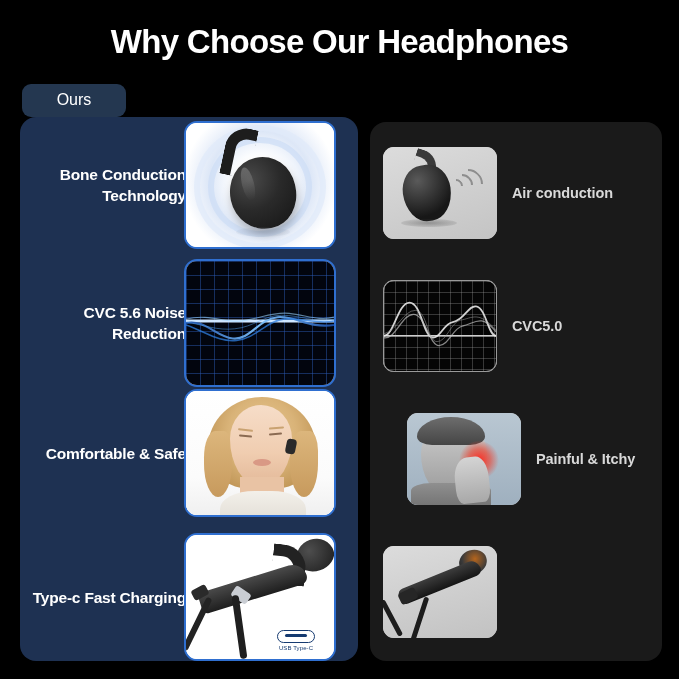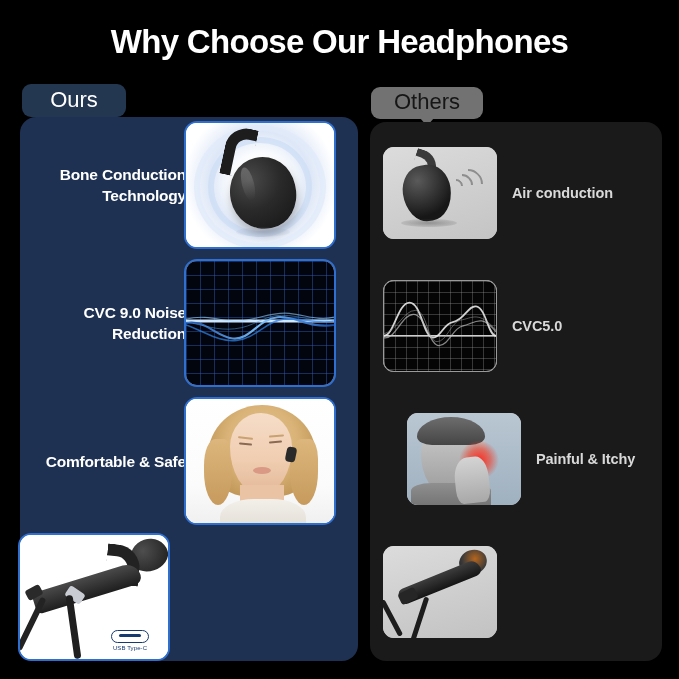--- a/index.html
+++ b/index.html
@@ -23,21 +23,21 @@
     letter-spacing: -0.7px;
     line-height: 40px;
     white-space: nowrap;
   }
 
   
   .badge {
     position: absolute;
     border-radius: 9px;
     display: flex; align-items: center; justify-content: center;
-    font-size: 22px;
+    font-size: 16px;
     line-height: 1;
     padding-bottom: 2px;
   }
   .badge .tail {
     position: absolute;
     bottom: -7px; left: 50%;
     margin-left: -7px;
     width: 0; height: 0;
     border-left: 7px solid transparent;
     border-right: 7px solid transparent;
@@ -386,64 +386,60 @@
 
 <div class="page">
 
   <div class="title">Why Choose Our Headphones</div>
 
   <div class="badge badge-ours">
     <span>Ours</span>
     <span class="tail"></span>
   </div>
 
-  <div class="badge badge-others">
-    <span>Others</span>
-    <span class="tail"></span>
-  </div>
 
   <div class="panel-ours">
 
     <div class="row-ours" style="top:0px;">
       <div class="label">Bone Conduction Technology</div>
       <div class="thumb-ours">
         <div class="art-cup">
           <div class="halo2"></div>
           <div class="halo1"></div>
           <div class="band"></div>
           <div class="cup"></div>
           <div class="shine"></div>
           <div class="refl"></div>
         </div>
       </div>
     </div>
 
     <div class="row-ours" style="top:138px;">
-      <div class="label">CVC 9.0 Noise Reduction</div>
+      <div class="label">CVC 5.6 Noise Reduction</div>
       <div class="thumb-ours">
         <div class="art-wave blue">
           <svg viewBox="0 0 152 128" preserveAspectRatio="none">
             <defs>
               <linearGradient id="bw" x1="0" y1="0" x2="1" y2="0">
                 <stop offset="0%" stop-color="#1b4fa8"></stop>
                 <stop offset="50%" stop-color="#7fc4ff"></stop>
                 <stop offset="100%" stop-color="#1b4fa8"></stop>
               </linearGradient>
             </defs>
             <line x1="0" y1="62" x2="152" y2="62" stroke="#cfe6ff" stroke-width="3"></line>
             <path d="M0,64 C20,60 30,78 48,80 C66,82 74,60 94,58 C112,56 126,70 152,66" fill="none" stroke="url(#bw)" stroke-width="2.2" opacity="0.95"></path>
             <path d="M0,66 C22,74 34,84 52,82 C72,80 82,62 100,60 C120,58 134,66 152,62" fill="none" stroke="#2f7fe0" stroke-width="1.6" opacity="0.75"></path>
             <path d="M0,60 C24,54 40,64 56,62 C76,60 88,52 106,54 C124,56 136,62 152,58" fill="none" stroke="#9ad4ff" stroke-width="1.2" opacity="0.6"></path>
             <path d="M0,63 C18,66 32,72 50,70 C70,68 80,56 98,56 C118,56 132,64 152,60" fill="none" stroke="#5aa8f0" stroke-width="1" opacity="0.5"></path>
           </svg>
         </div>
       </div>
     </div>
 
-    <div class="row-ours" style="top:276px;">
+    <div class="row-ours" style="top:268px;">
       <div class="label">Comfortable &amp; Safe</div>
       <div class="thumb-ours">
         <div class="art-woman">
           <div class="bg"></div>
           <div class="hair"></div>
           <div class="hairside l"></div>
           <div class="hairside r"></div>
           <div class="face"></div>
           <div class="brow l"></div>
           <div class="brow r"></div>
@@ -451,20 +447,21 @@
           <div class="eye r"></div>
           <div class="lips"></div>
           <div class="ear-bud"></div>
           <div class="neck"></div>
           <div class="collar"></div>
         </div>
       </div>
     </div>
 
     <div class="row-ours" style="top:412px;">
+      <div class="label">Type-c Fast Charging</div>
       <div class="thumb-ours">
         <div class="art-typec">
           <div class="cup2"></div>
           <div class="hook"></div>
           <div class="arm"></div>
           <div class="plug"></div>
           <div class="cable"></div>
           <div class="tip"></div>
           <div class="cable2"></div>
           <div class="usbc-badge">

